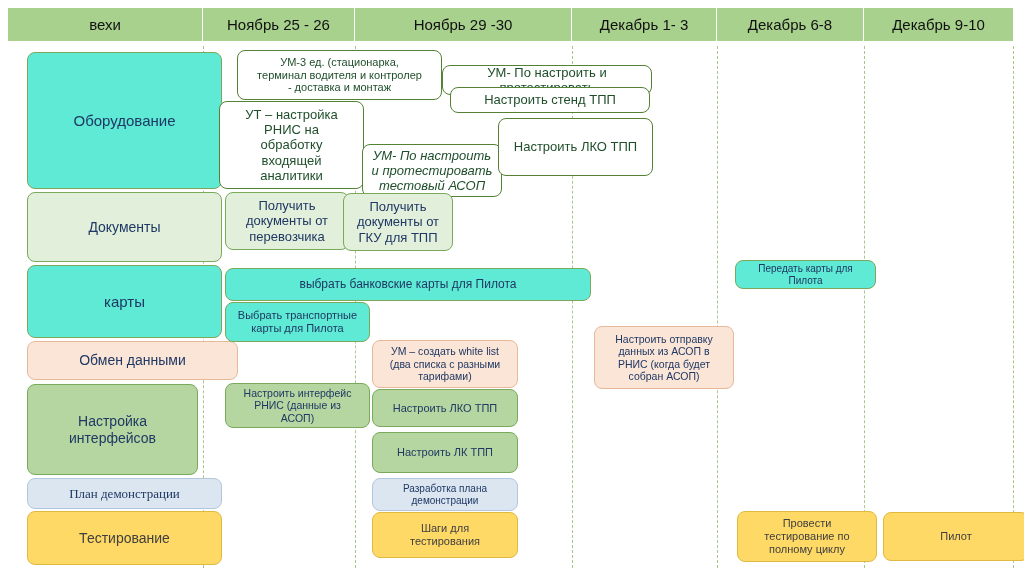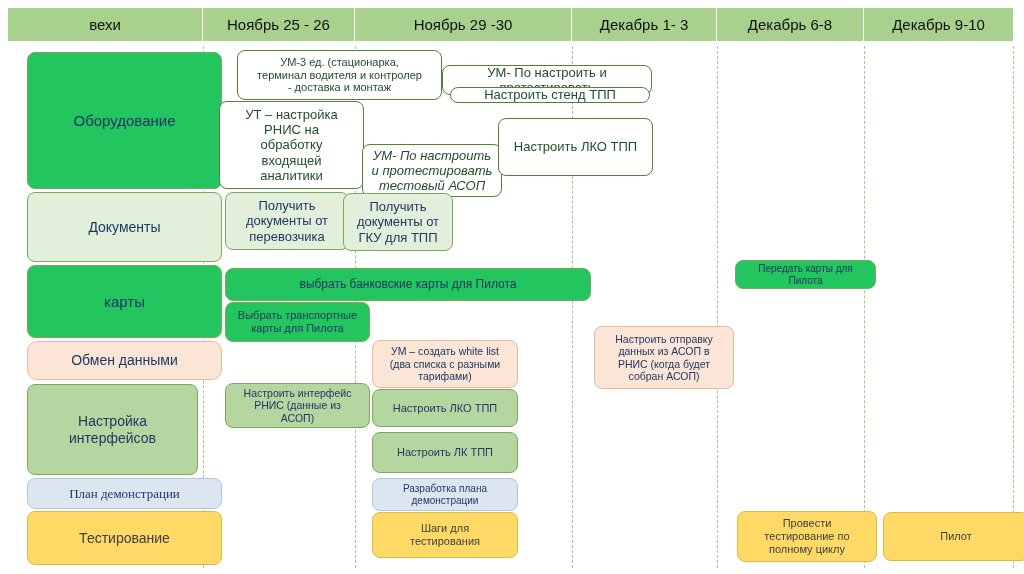--- a/index.html
+++ b/index.html
@@ -38,21 +38,21 @@
     display:flex;align-items:center;justify-content:center;
     text-align:center;
     line-height:1.18;
     padding:2px 5px;
     overflow:hidden;
     white-space:pre-line;
     margin-left:19px;
   }
 
   
-  .pal-white   {background:#22c55e;border:1px solid #7aa95c;color:#1f3864;}
+  .pal-white   {background:#5eead4;border:1px solid #7aa95c;color:#1f3864;}
   .pal-green-lt{background:#e2efda;border:1px solid #7aa95c;color:#1f3864;}
   .pal-green-md{background:#b5d6a0;border:1px solid #7aa95c;color:#1f3864;}
   .pal-peach   {background:#fbe5d6;border:1px solid #e8b89a;color:#1f3864;}
   .pal-blue    {background:#dce6f1;border:1px solid #b3c6dd;color:#1f3864;}
   .pal-yellow  {background:#ffd966;border:1px solid #e0b93f;color:#404040;}
   .pal-darkgrn {background:#ffffff;border:1px solid #548235;color:#1f4e2a;}
 
   .fs13{font-size:13px;}
   .fs12{font-size:12px;}
   .fs11{font-size:11px;}
@@ -78,33 +78,33 @@
       <div class="divider" style="left: 355px;"></div>
       <div class="divider" style="left: 572px;"></div>
       <div class="divider" style="left: 717px;"></div>
       <div class="divider" style="left: 864px;"></div>
       <div class="divider" style="left: 1013px;"></div>
     </div>
   <div id="rows-layer">
       <div class="box pal-white fs15" style="left: 8px; top: 52px; width: 195px; height: 137px;">Оборудование</div>
       <div class="box pal-green-lt fs14" style="left: 8px; top: 192px; width: 195px; height: 70px;">Документы</div>
       <div class="box pal-white fs15" style="left: 8px; top: 265px; width: 195px; height: 73px;">карты</div>
-      <div class="box pal-peach fs14" style="left: 8px; top: 341px; width: 195px; height: 39px; border-radius: 10px;">Обмен данными</div>
+      <div class="box pal-peach fs14" style="left: 8px; top: 341px; width: 211px; height: 39px;">Обмен данными</div>
       <div class="box pal-green-md fs14" style="left: 8px; top: 384px; width: 171px; height: 91px; text-align: center;">Настройка
 интерфейсов</div>
       <div class="box pal-blue fs13" style="left: 8px; top: 478px; width: 195px; height: 31px; font-family: Liberation Serif, serif;">План демонстрации</div>
       <div class="box pal-yellow fs14" style="left: 8px; top: 511px; width: 195px; height: 54px;">Тестирование</div>
     </div>
   <div id="tasks-layer">
       <div class="box pal-darkgrn fs11" style="left: 218px; top: 50px; width: 205px; height: 50px;">УМ-3 ед. (стационарка,
 терминал водителя и контролер
 - доставка и монтаж</div>
       <div class="box pal-darkgrn fs13" style="left: 423px; top: 65px; width: 210px; height: 30px;">УМ- По настроить и
 протестировать</div>
-      <div class="box pal-darkgrn fs13" style="left: 431px; top: 87px; width: 200px; height: 16px;">Настроить стенд ТПП</div>
+      <div class="box pal-darkgrn fs13" style="left: 431px; top: 87px; width: 200px; height: 26px;">Настроить стенд ТПП</div>
       <div class="box pal-darkgrn fs13" style="left: 200px; top: 101px; width: 145px; height: 88px;">УТ – настройка
 РНИС на
 обработку
 входящей
 аналитики</div>
       <div class="box pal-darkgrn fs13" style="left: 343px; top: 144px; width: 140px; height: 53px; font-style: italic;">УМ- По настроить
 и протестировать
 тестовый АСОП</div>
       <div class="box pal-darkgrn fs13" style="left: 479px; top: 118px; width: 155px; height: 58px;">Настроить ЛКО ТПП</div>
       <div class="box pal-green-lt fs13" style="left: 206px; top: 192px; width: 124px; height: 58px;">Получить

